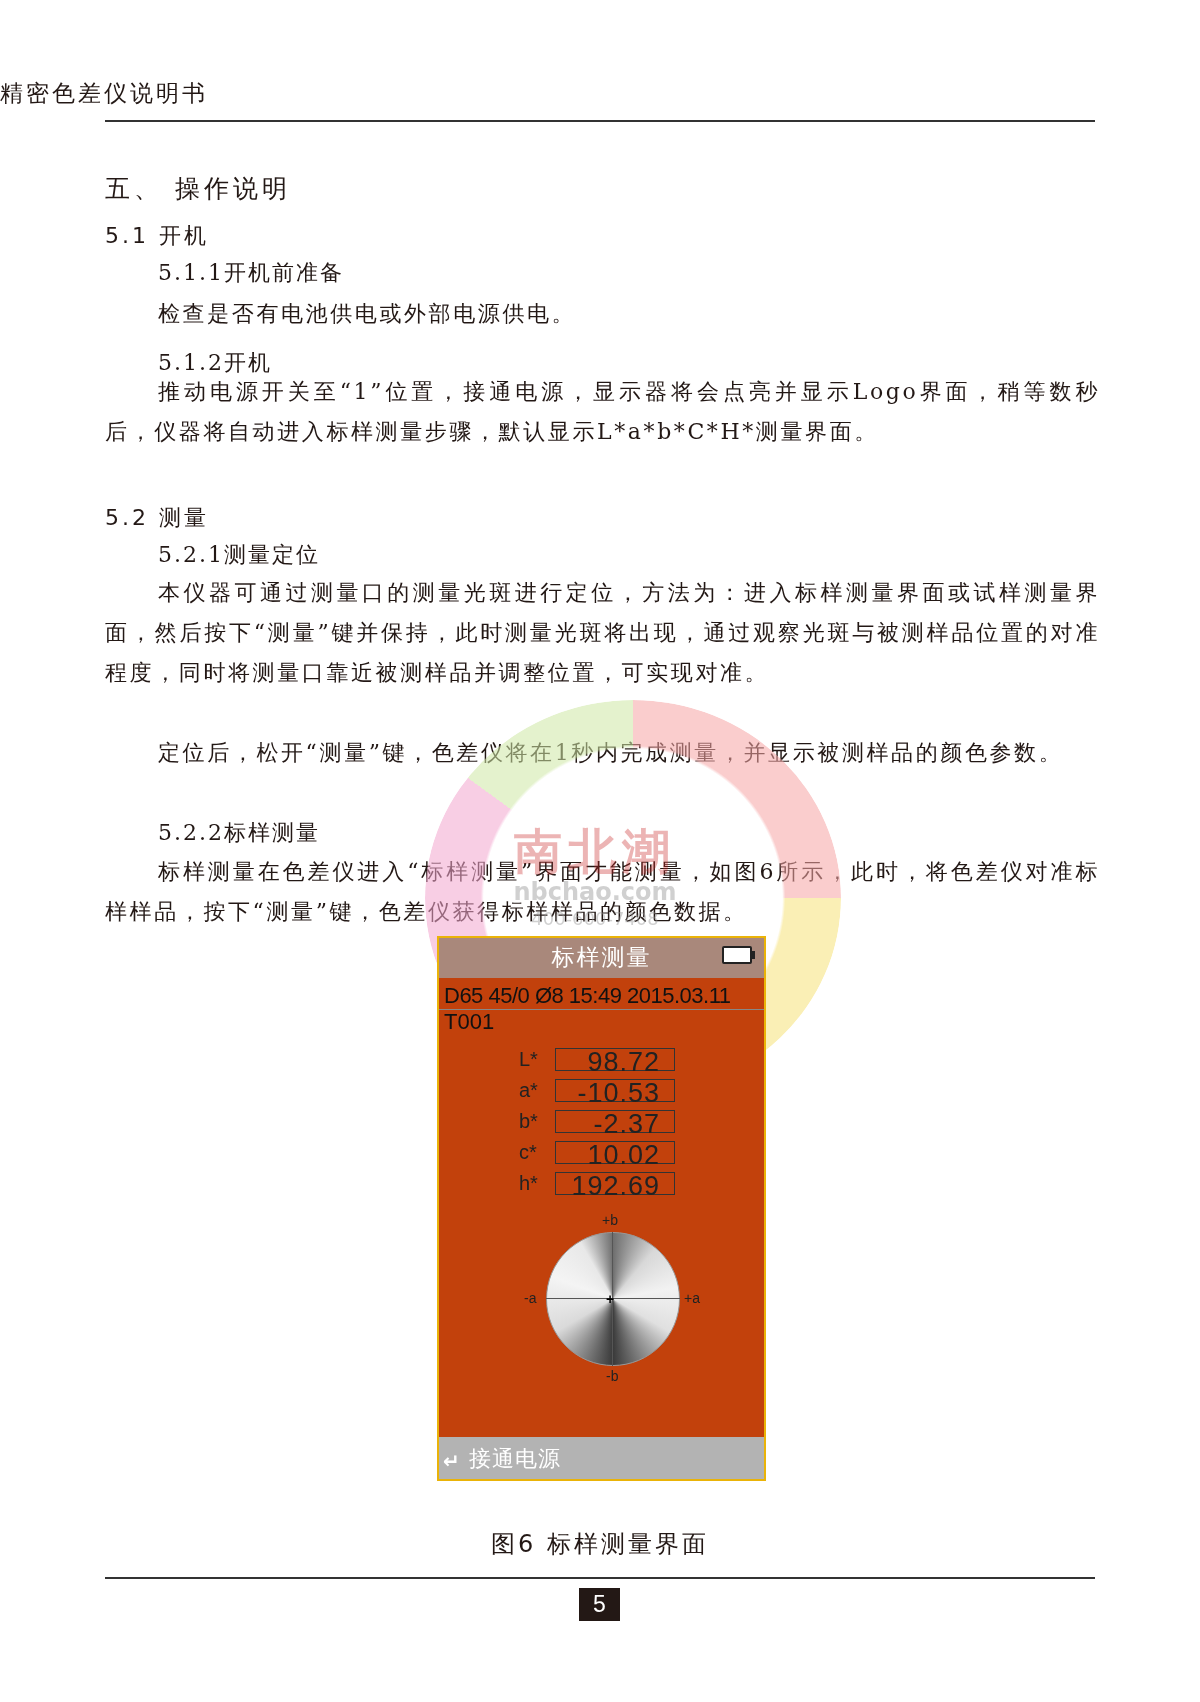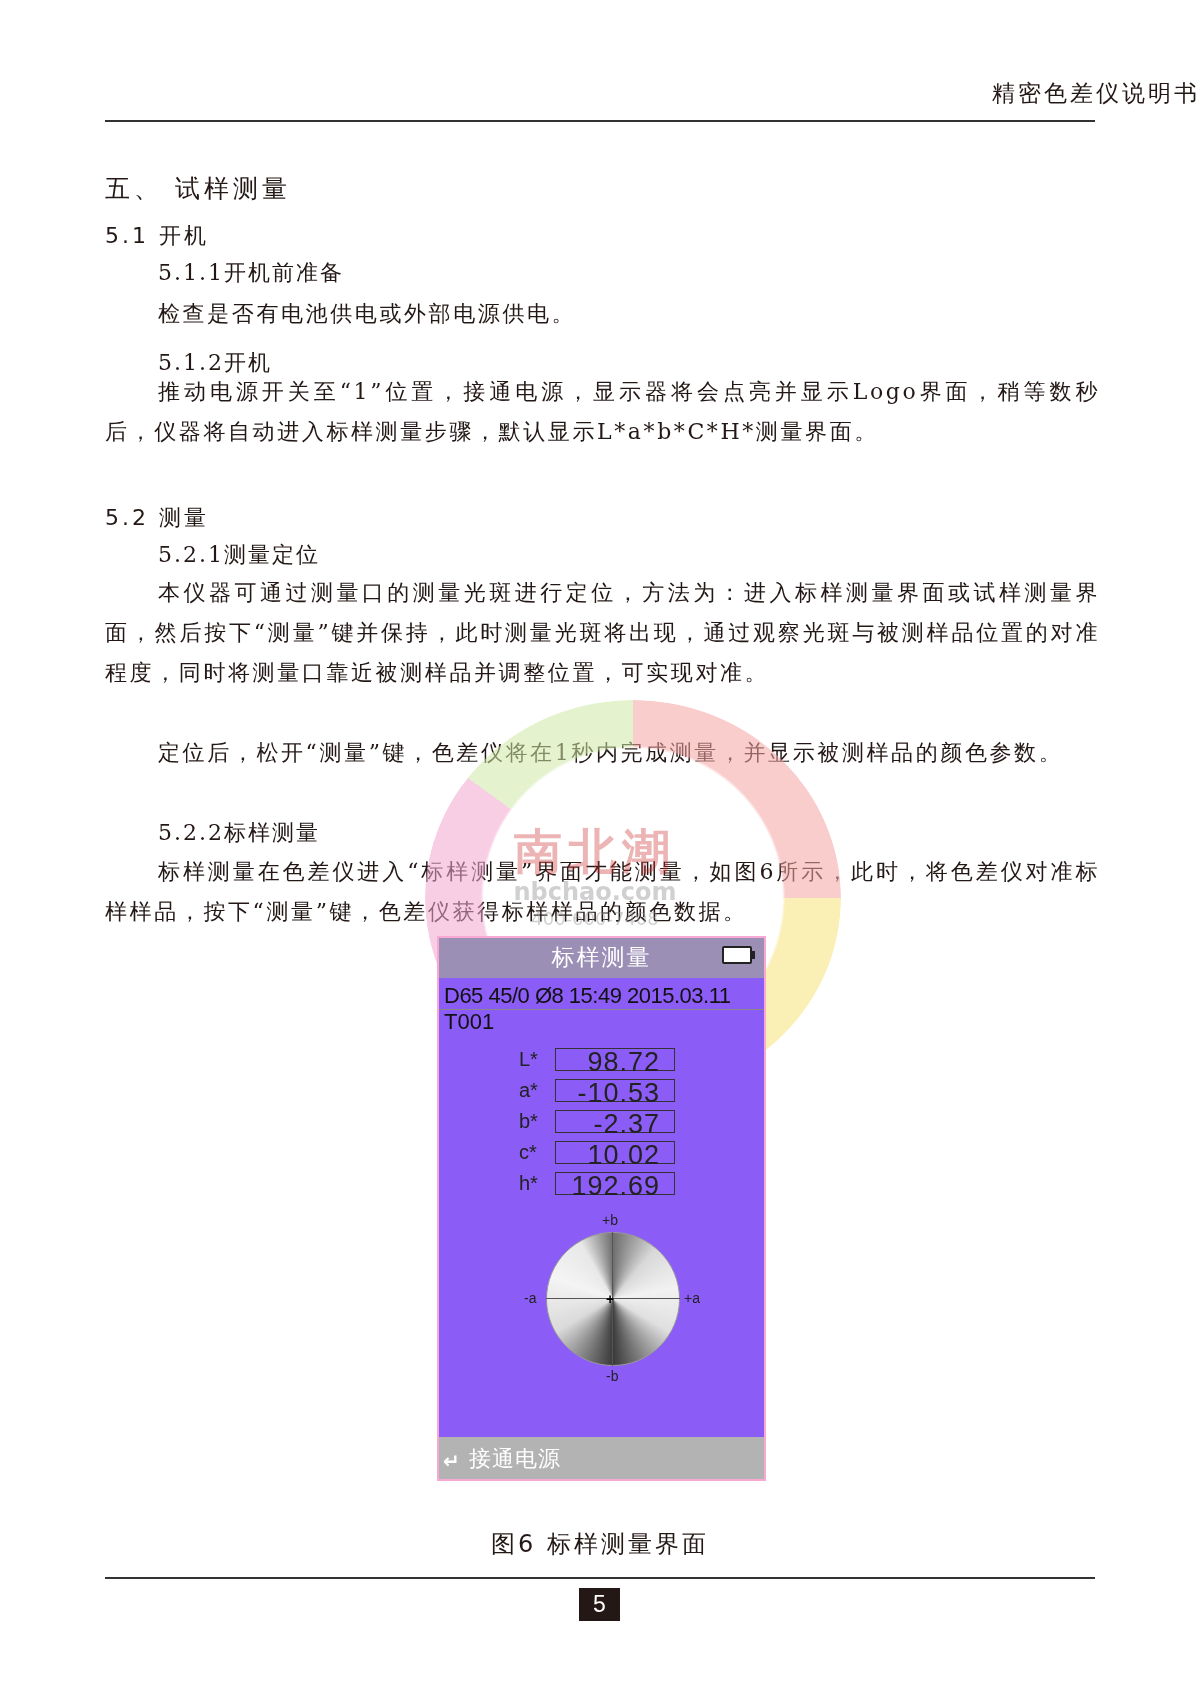--- a/index.html
+++ b/index.html
@@ -1,19 +1,19 @@
 <!DOCTYPE html>
 <html><head>
 <meta charset="utf-8">
 <style>
   html, body { margin: 0; padding: 0; background: #ffffff; }
   body { width: 1200px; height: 1702px; position: relative; overflow: hidden;
          font-family: "DejaVu Serif", "Liberation Serif", serif; color: #231815; }
   .abs { position: absolute; }
-  .header-title { left: 0; width: 1200px; top: 78px; text-align: right;
+  .header-title { left: 0; width: 1200px; top: 78px; text-align: left;
     font-family: "DejaVu Sans", "Liberation Sans", sans-serif; font-size: 23px; letter-spacing: 3px; }
   .rule { left: 105px; width: 990px; height: 2px; background: #333; }
   .h1 { left: 105px; top: 172px; font-family: "DejaVu Sans", sans-serif; font-size: 25px; letter-spacing: 4px; }
   .h2 { left: 105px; font-family: "DejaVu Sans", sans-serif; font-size: 22px; letter-spacing: 3px; margin-top: 6px; }
   .para { left: 105px; width: 995px; font-size: 22px; line-height: 40px; letter-spacing: 2.6px; text-align: justify; }
   .indent { text-indent: 53px; }
   .h3 { left: 158px; font-size: 22px; letter-spacing: 2px; text-align: right; }
 
   
   .wm { left: 405px; top: 680px; width: 380px; height: 330px; pointer-events: none; }
@@ -22,21 +22,21 @@
     background: conic-gradient(#f6a6a6 0 25%, #f7e27a 25% 40%, #bfe3f7 40% 70%, #f3a7cf 70% 85%, #cfe8a6 85% 100%) border-box;
     -webkit-mask: radial-gradient(circle, transparent 52%, #000 53%);
     mask: radial-gradient(circle, transparent 52%, #000 53%);
     opacity: 0.55; }
   .wm-text { position: absolute; left: 0; width: 380px; text-align: center; font-family: "DejaVu Sans", sans-serif; }
   .wm-cn { top: 140px; font-size: 48px; color: rgba(200,40,40,0.35); font-weight: bold; letter-spacing: 6px; }
   .wm-url { top: 198px; font-size: 24px; color: rgba(150,150,150,0.45); font-weight: bold; }
   .wm-phone { top: 228px; font-size: 18px; color: rgba(150,150,150,0.45); }
 
   
-  .device { left: 437px; top: 936px; width: 325px; height: 541px; border: 2px solid #f9a8d4; background: #8b5cf6;
+  .device { left: 437px; top: 936px; width: 325px; height: 541px; border: 2px solid #eab308; background: #c2410c;
     font-family: "Liberation Sans", "DejaVu Sans", sans-serif; }
   .dev-titlebar { position: absolute; left: 0; top: 0; width: 325px; height: 40px; background: rgba(160,160,160,0.75); }
   .dev-title { position: absolute; left: 0; width: 325px; top: 4px; text-align: center; color: #fff; font-size: 23px; letter-spacing: 2px; }
   .battery { position: absolute; right: 12px; top: 8px; width: 26px; height: 14px; border: 2px solid #222; border-radius: 2px; background: #fff; }
   .battery::after { content: ""; position: absolute; right: -5px; top: 3px; width: 3px; height: 8px; background: #222; }
   .dev-info { position: absolute; left: 5px; top: 45px; font-size: 22px; color: #111; letter-spacing: -0.5px; white-space: nowrap; }
   .dev-sep { position: absolute; left: 0; top: 71px; width: 325px; height: 1px; background: #888; }
   .dev-id { position: absolute; left: 5px; top: 71px; font-size: 22px; color: #111; }
   .meas-row { position: absolute; left: 80px; width: 180px; height: 24px; }
   .meas-label { position: absolute; left: 0; top: 0; width: 32px; font-size: 20px; color: #222; }
@@ -57,21 +57,21 @@
   .caption { left: 0; width: 1200px; top: 1528px; text-align: center; font-family: "DejaVu Sans", sans-serif; font-size: 24px; letter-spacing: 3px; }
   .pagenum { left: 579px; top: 1588px; width: 41px; height: 33px; background: #231815; color: #fff;
     font-family: "Liberation Sans", sans-serif; font-size: 23px; text-align: center; line-height: 33px; }
 </style>
 </head>
 <body>
 
 <div class="abs header-title">精密色差仪说明书</div>
 <div class="abs rule" style="top:120px;"></div>
 
-<div class="abs h1">五、 试样测量</div>
+<div class="abs h1">五、 操作说明</div>
 
 <div class="abs h2" style="top:215px;">5.1 开机</div>
 <div class="abs h3" style="top:258px;">5.1.1开机前准备</div>
 <div class="abs para indent" style="top:294px;">检查是否有电池供电或外部电源供电。</div>
 <div class="abs h3" style="top:338px;margin-top:10px;">5.1.2开机</div>
 <div class="abs para indent" style="top:372px;">推动电源开关至“1”位置，接通电源，显示器将会点亮并显示Logo界面，稍等数秒后，仪器将自动进入标样测量步骤，默认显示L*a*b*C*H*测量界面。</div>
 
 <div class="abs h2" style="top:497px;">5.2 测量</div>
 <div class="abs h3" style="top:540px;">5.2.1测量定位</div>
 <div class="abs para indent" style="top:573px;">本仪器可通过测量口的测量光斑进行定位，方法为：进入标样测量界面或试样测量界面，然后按下“测量”键并保持，此时测量光斑将出现，通过观察光斑与被测样品位置的对准程度，同时将测量口靠近被测样品并调整位置，可实现对准。</div>

